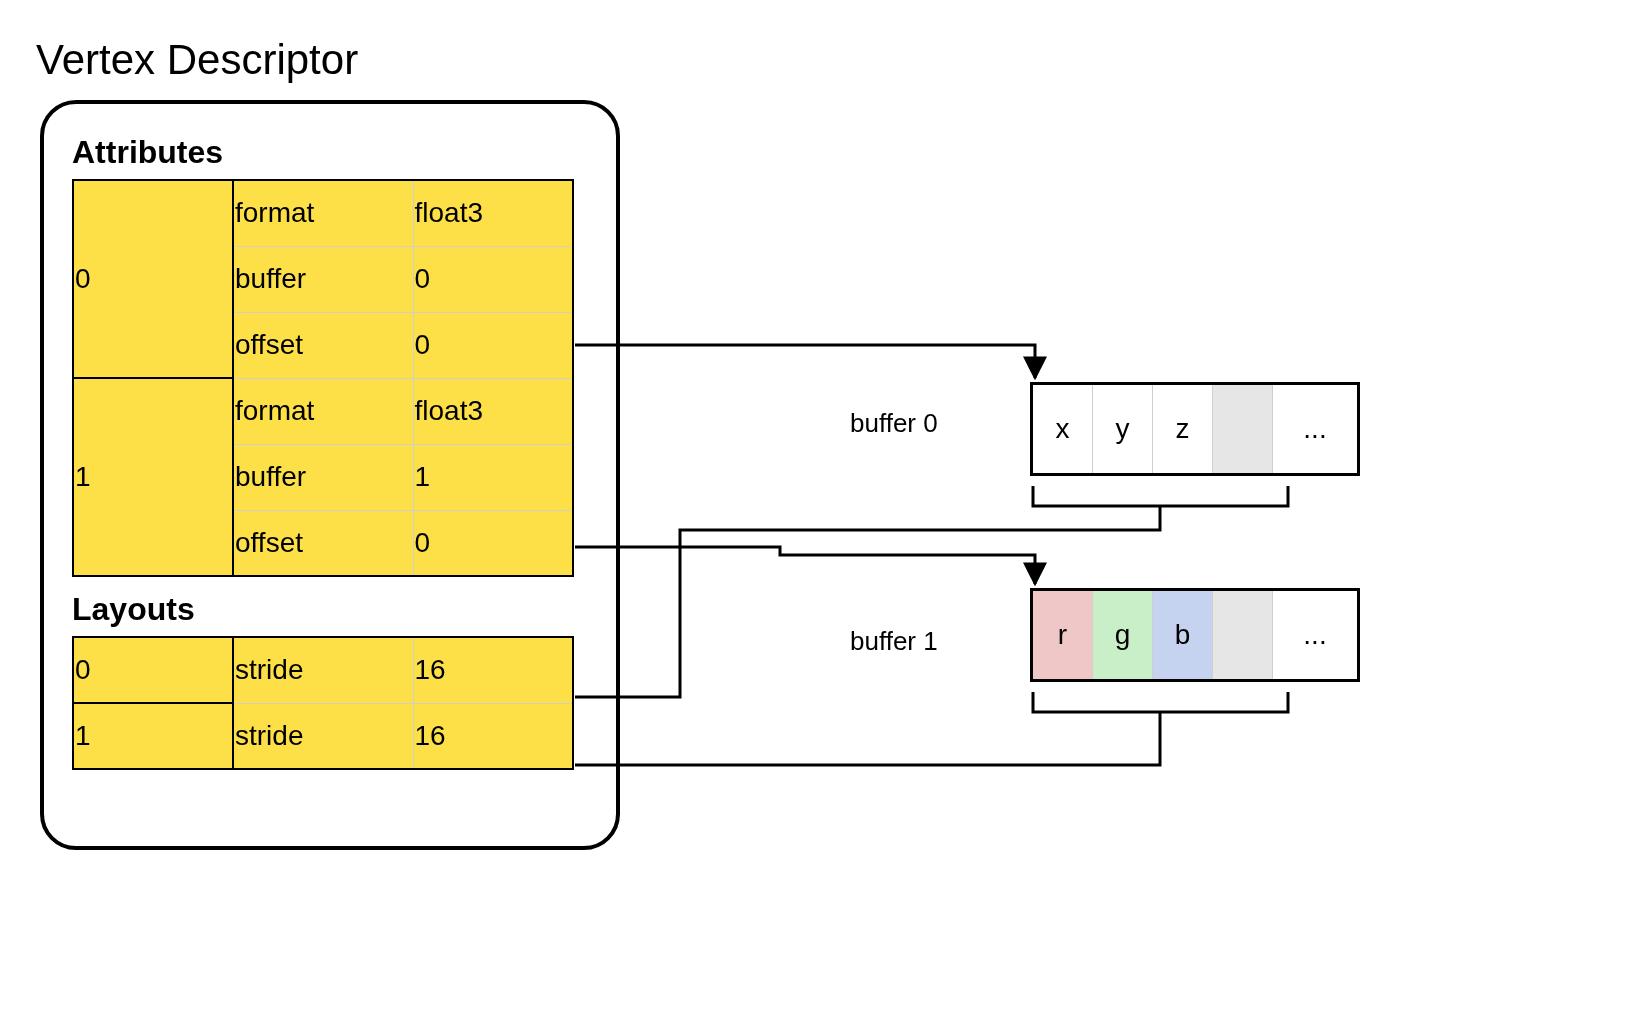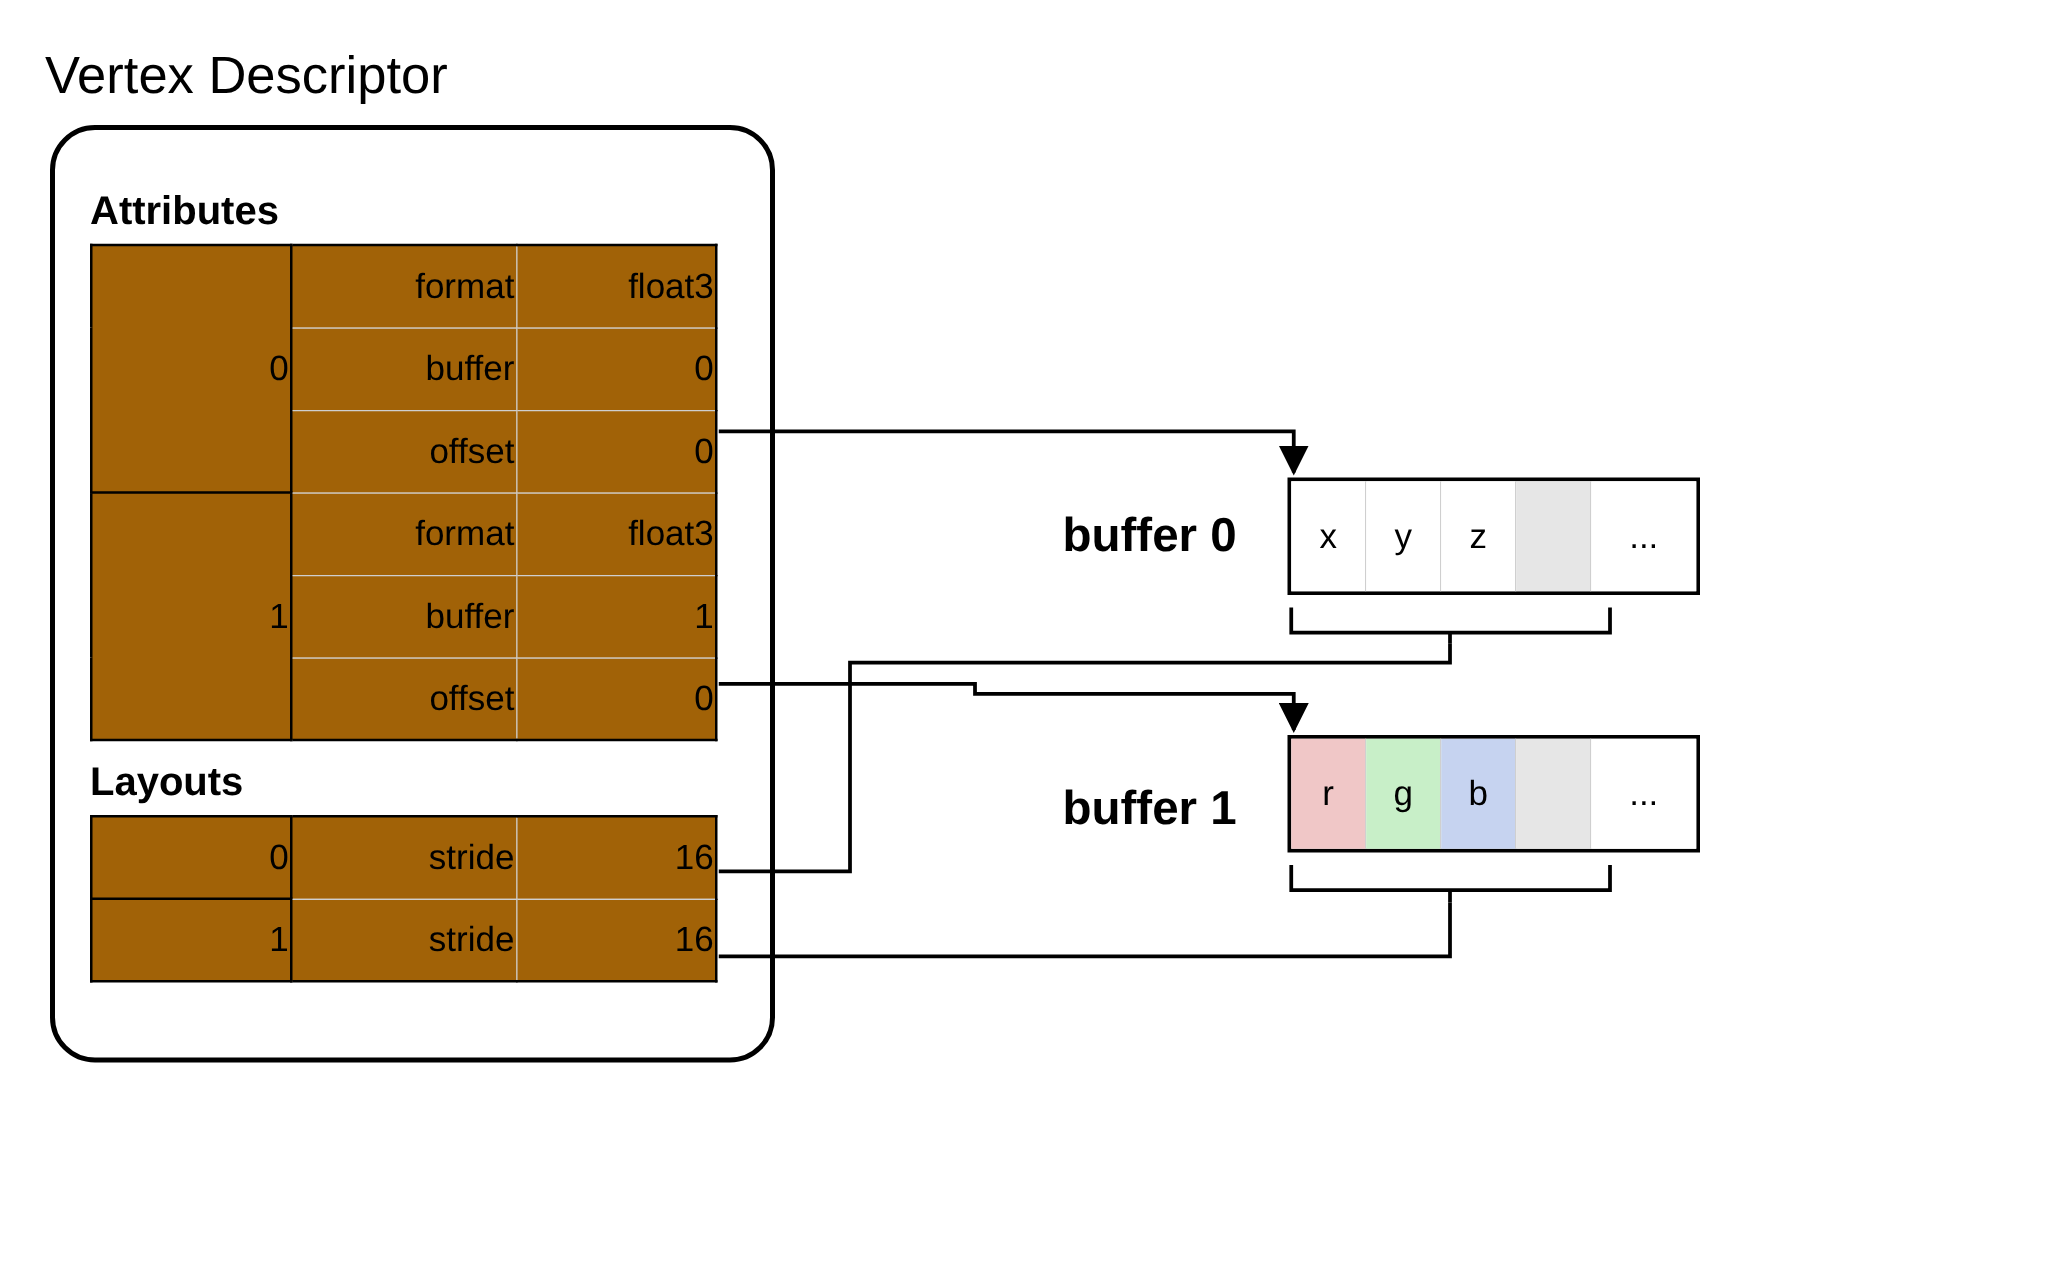--- a/index.html
+++ b/index.html
@@ -23,55 +23,55 @@
     font-weight: 400;
   }
   .descriptor-box {
     position: absolute;
     left: 40px;
     top: 100px;
     width: 580px;
     height: 750px;
     border: 4px solid #000;
     border-radius: 36px;
-    padding: 40px 24px 28px 24px;
+    padding: 24px 24px 28px 24px;
   }
   .subheading {
     font-size: 32px;
     font-weight: 700;
     margin: 6px 0 8px 4px;
   }
   .tbl {
     border-collapse: collapse;
     width: 500px;
     table-layout: fixed;
     margin: 0 0 14px 4px;
     background: #fff;
   }
   .tbl td {
     border: 1px solid #cfcfcf;
     font-size: 28px;
-    text-align: right;
+    text-align: left;
     vertical-align: middle;
     height: 66px;
-    background: #a16207;
+    background: #fde047;
   }
   .tbl .idxcell {
     border: 2px solid #000;
     font-size: 28px;
   }
   .tbl-outer { border: 2px solid #000; }
   .col-idx { width: 160px; }
   .col-k { width: 180px; }
   .col-v { width: 160px; }
 
   .buf-label {
     position: absolute;
-    font-size: 38px;
-    font-weight: 700;
+    font-size: 26px;
+    font-weight: 400;
   }
   .buf-label-0 { left: 850px; top: 408px; }
   .buf-label-1 { left: 850px; top: 614px; margin-top: 12px; }
 
   .buf-box {
     position: absolute;
     border: 3px solid #000;
     display: flex;
     height: 94px;
     background: #fff;

